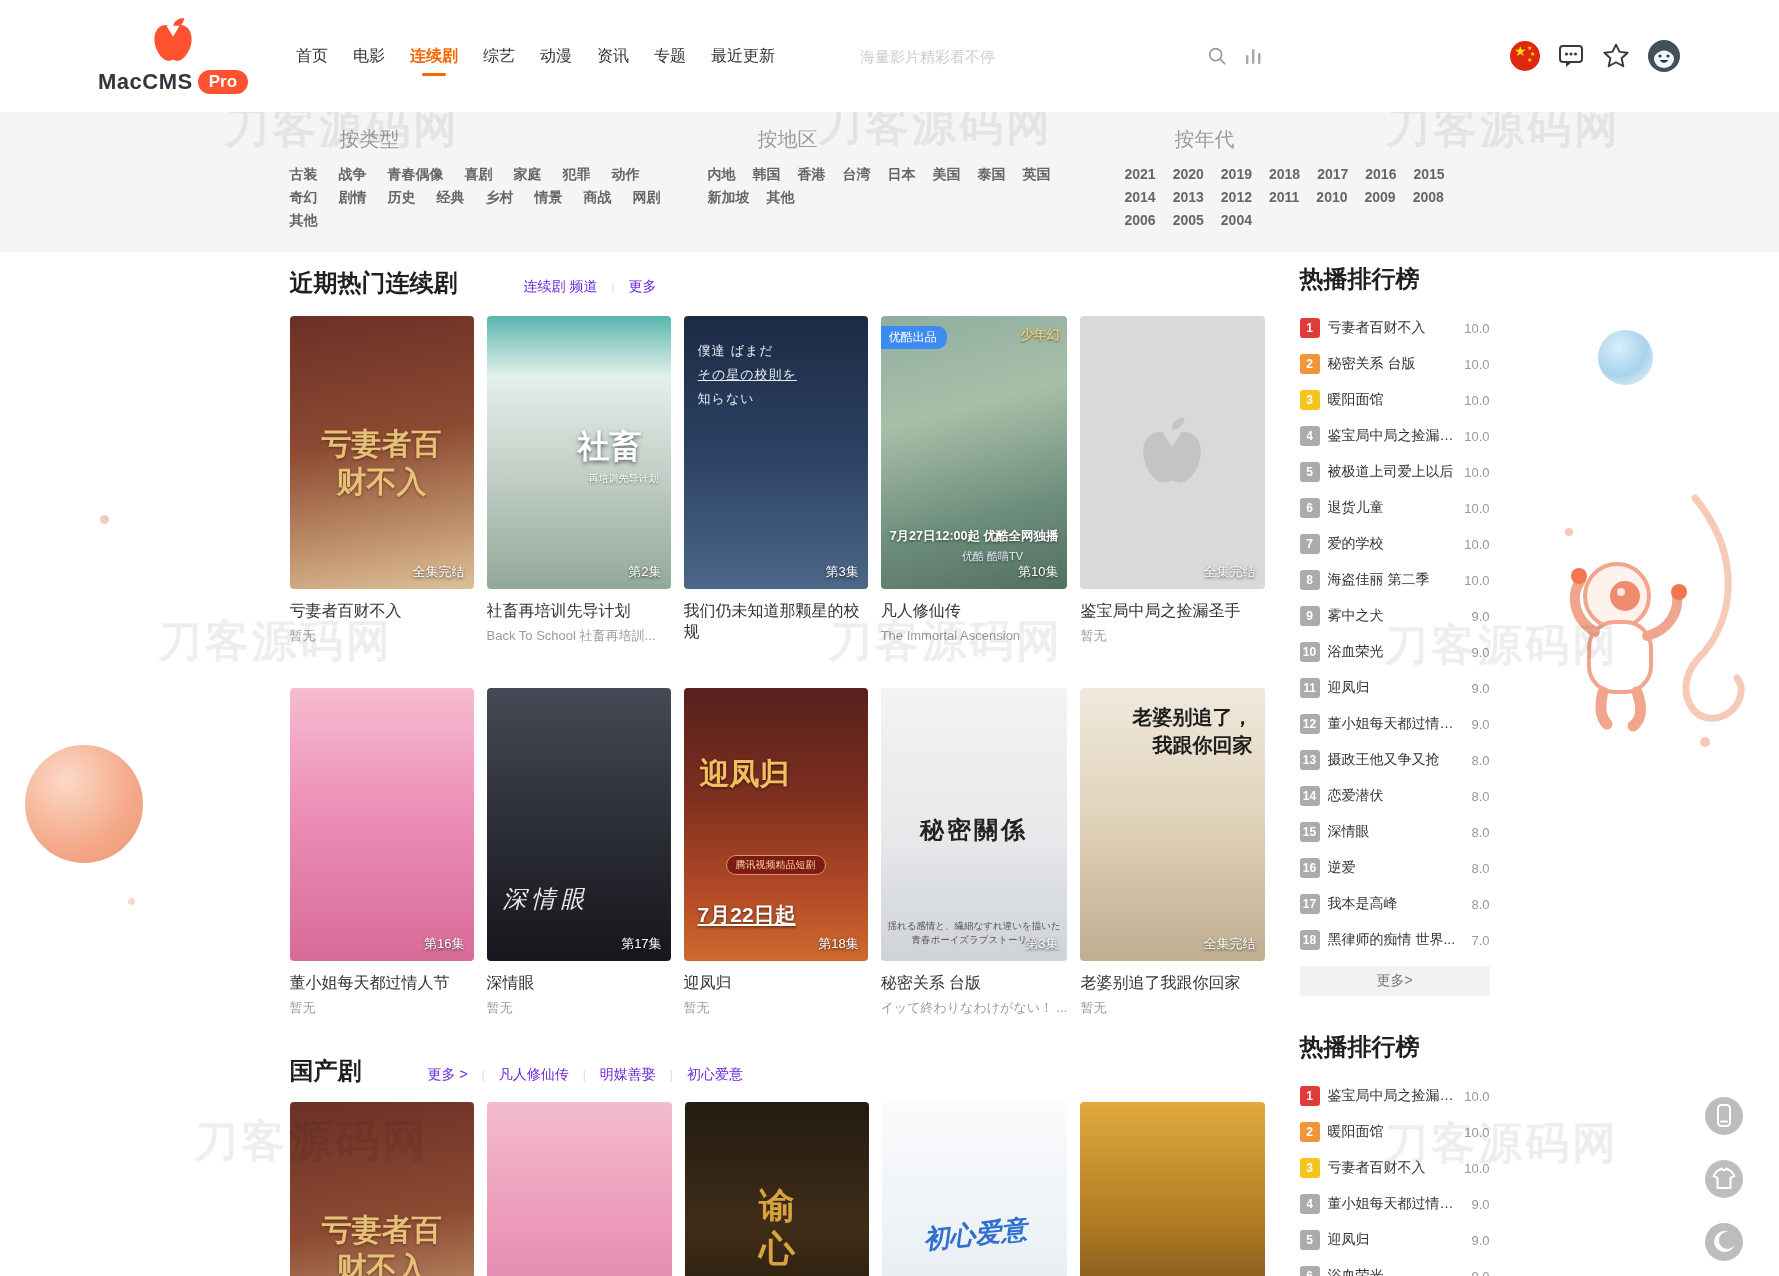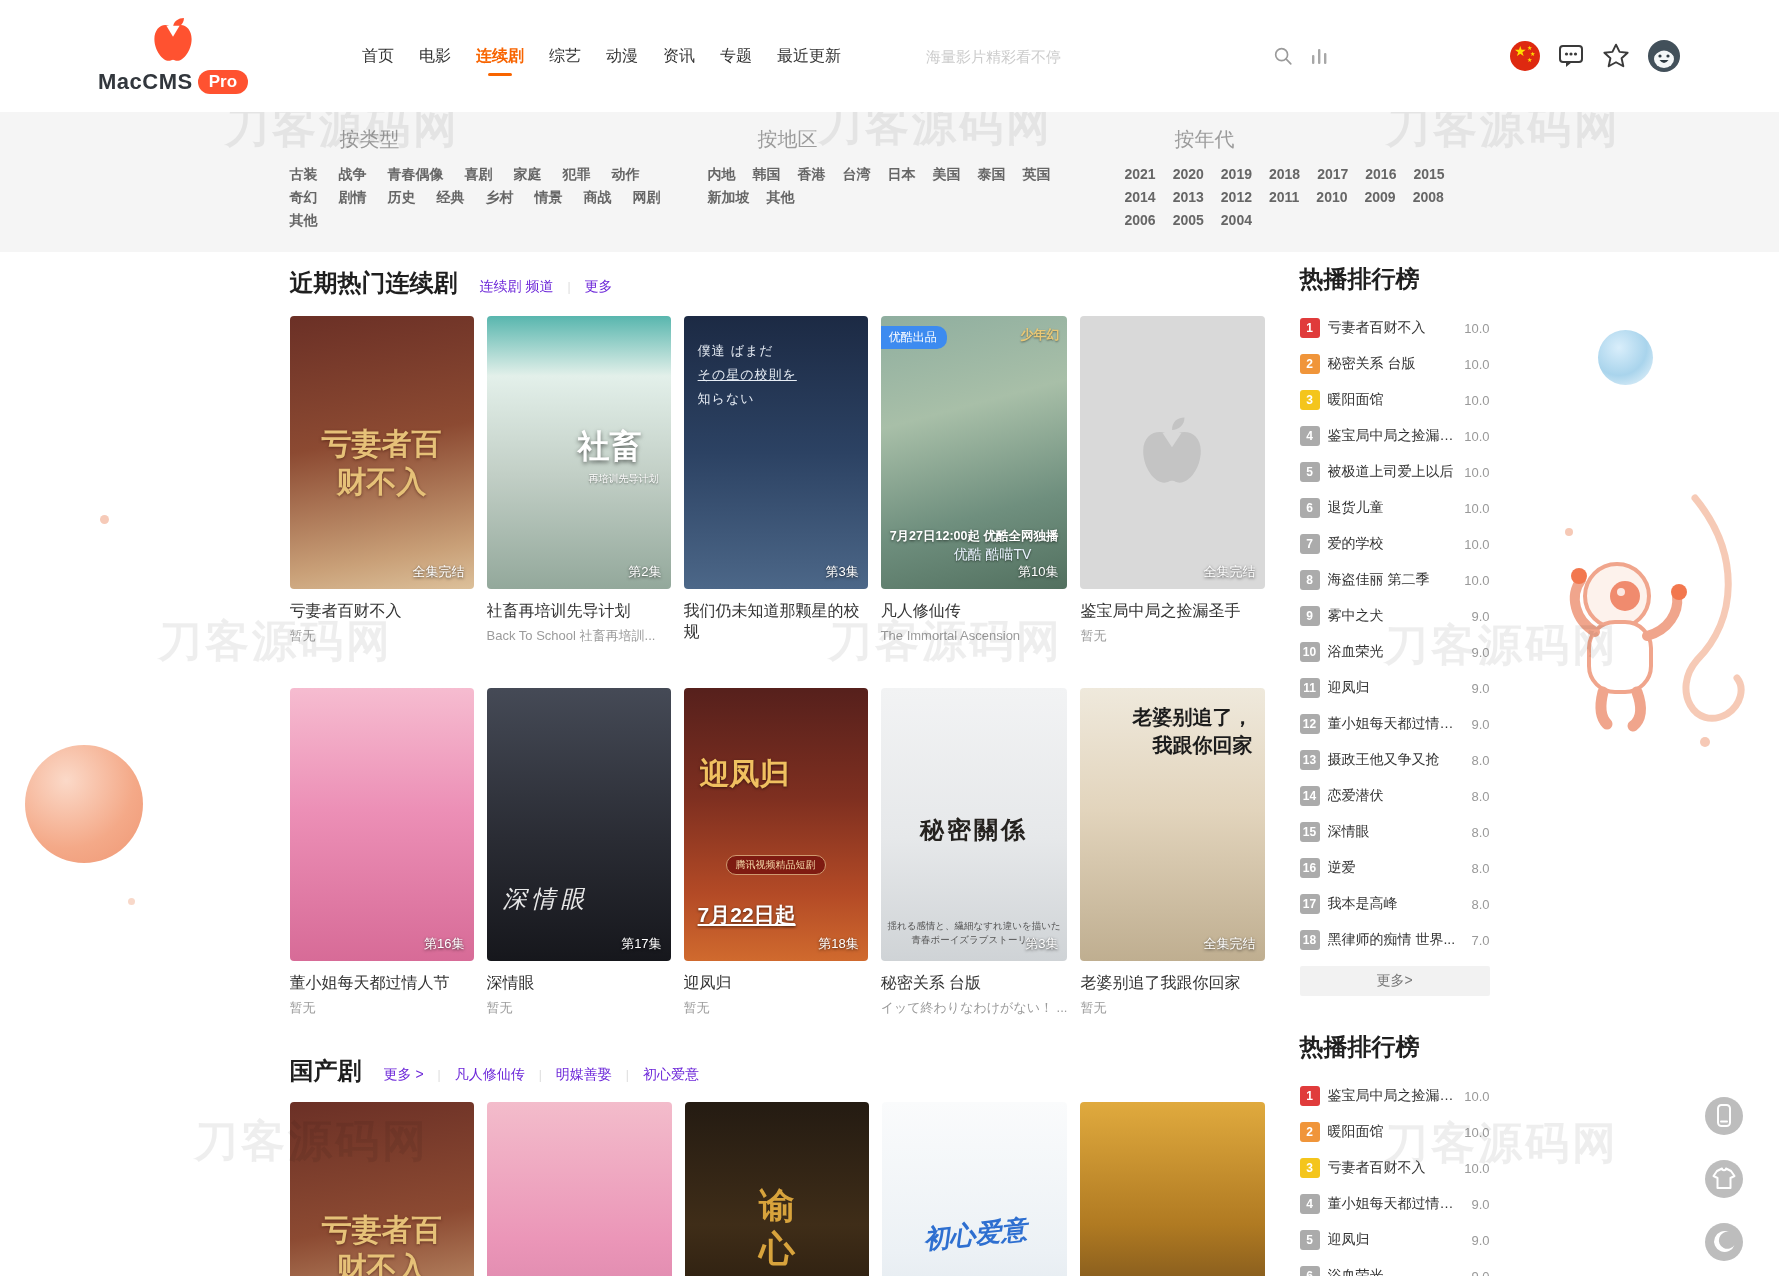--- a/index.html
+++ b/index.html
@@ -9,21 +9,21 @@
     background:#fff; color:#333; overflow:hidden; position:relative;
   }
   a { text-decoration:none; color:inherit; cursor:pointer; }
 
   
   .header { height:112px; background:#fff; display:flex; align-items:center; padding:0 98px; position:relative; z-index:5; }
   .logo { display:flex; flex-direction:column; align-items:center; width:150px; }
   .logo-text { display:flex; align-items:center; margin-top:2px; }
   .logo-brand { font-size:22px; font-weight:bold; color:#32373d; letter-spacing:.5px; }
   .logo-pro { background:#ff5230; color:#fff; font-size:17px; font-weight:bold; border-radius:14px; padding:2px 11px; margin-left:5px; }
-  .nav { display:flex; align-items:flex-start; margin-left:114px; gap:25px; margin-top:10px; }
+  .nav { display:flex; align-items:flex-start; margin-left:48px; gap:25px; margin-top:10px; }
   .nav-item { font-size:16px; color:#333; display:block; text-align:center; }
   .nav-item::after { content:""; display:block; height:3px; width:24px; margin:6px auto 0; border-radius:2px; background:transparent; }
   .nav-item.active { color:#f86400; font-weight:bold; }
   .nav-item.active::after { background:#f86400; }
   .search-wrap { margin-left:85px; display:flex; align-items:center; }
   .search-input { border:none; outline:none; width:330px; font-size:15px; color:#666; font-family:"Liberation Sans",sans-serif; }
   .search-input::placeholder { color:#ccc; }
   .hicon { margin-left:16px; display:flex; align-items:center; cursor:pointer; }
   .right-icons { margin-left:auto; display:flex; align-items:center; gap:17px; }
   .flag { width:30px; height:30px; border-radius:50%; background:#de2910; position:relative; overflow:hidden; }
@@ -40,38 +40,38 @@
   .ftitle { color:#9c9c9c; font-size:20px; padding-left:50px; margin-bottom:10px; }
   .flinks { display:flex; flex-wrap:wrap; column-gap:21px; }
   .fcol2 .flinks, .fcol3 .flinks { column-gap:17px; }
   .flink { font-size:14px; color:#666; line-height:23px; white-space:nowrap;font-weight:bold; }
 
   
   .main { width:1200px; margin:0 auto; display:flex; position:relative; z-index:2; }
   .left-col { width:975px; padding-top:16px; }
   .sidebar { width:190px; margin-left:35px; padding-top:16px; }
 
-  .sec-head { display:flex; align-items:baseline; }
+  .sec-head { display:flex; align-items:baseline;gap:44px; }
   .sec-title { font-size:24px; font-weight:bold; color:#1f1f1f; line-height:30px; }
   .sec-links { display:flex; align-items:center; margin-left:22px; }
   .sec-link { font-size:14px; color:#6d28d9; }
   .sec-link + .sec-link::before { content:"|"; color:#ddd; margin:0 14px; font-size:12px; }
 
   .cards { display:grid; grid-template-columns:repeat(5,1fr); gap:24px 13px; margin-top:18px; }
   .card { width:100%; }
   .poster { height:273px; border-radius:4px; position:relative; overflow:hidden; cursor:pointer; }
   .info { height:64px; }
   .card-title { margin-top:11px; font-size:16px; color:#333; line-height:21px; max-height:42px; overflow:hidden; }
   .card-sub { margin-top:6px; font-size:13px; color:#9b9b9b; line-height:18px; white-space:nowrap; overflow:hidden; text-overflow:ellipsis; }
 
   .ep { position:absolute; right:9px; bottom:8px; color:#fff; font-size:13px; text-shadow:0 1px 3px rgba(0,0,0,.7); }
   .tl-badge { position:absolute; left:0; top:10px; background:#3d8bf0; color:#fff; font-size:12px; padding:3px 10px 3px 8px; border-radius:0 10px 10px 0; }
   .tr-badge { position:absolute; right:8px; top:10px; color:#e9c775; font-size:13px; font-weight:bold; text-shadow:0 1px 2px rgba(0,0,0,.45); }
   .note1 { position:absolute; left:0; right:0; bottom:44px; text-align:center; color:#fff; font-size:12.5px; font-weight:bold; text-shadow:0 1px 3px rgba(0,0,0,.6); white-space:nowrap; }
-  .note2 { position:absolute; left:0; right:0; bottom:25px; text-align:center; color:#eaf4ff; font-size:14px; text-shadow:0 1px 2px rgba(0,0,0,.6);padding-left:37px; }
+  .note2 { position:absolute; left:0; right:0; bottom:25px; text-align:center; color:#eaf4ff; font-size:11px; text-shadow:0 1px 2px rgba(0,0,0,.6);padding-left:37px; }
 
   
   .art1 { background:linear-gradient(170deg,#6b3026 0%,#8c4a32 45%,#c9a078 85%,#dcc09a); }
   .art1 .t1 { position:absolute; left:50%; top:40%; transform:translateX(-50%); width:4.2em; text-align:center;
               color:#e6c178; font-size:30px; font-weight:bold; line-height:1.25; font-family:"DejaVu Serif",serif;
               text-shadow:0 1px 3px rgba(60,20,10,.55); }
   .art2 { background:linear-gradient(180deg,#58b6ae 0%,#e3f0ea 22%,#c2cfc6 58%,#93a89b); }
   .art2 .t1 { position:absolute; right:29px; top:40%; color:#fff; font-size:32px; font-weight:bold; text-shadow:0 2px 4px rgba(0,0,0,.55); }
   .art2 .t2 { position:absolute; right:12px; top:57%; color:#fff; font-size:10px; text-shadow:0 1px 2px rgba(0,0,0,.5); }
   .art3 { background:linear-gradient(180deg,#1c2a44,#2c4263 50%,#4c6788); }

